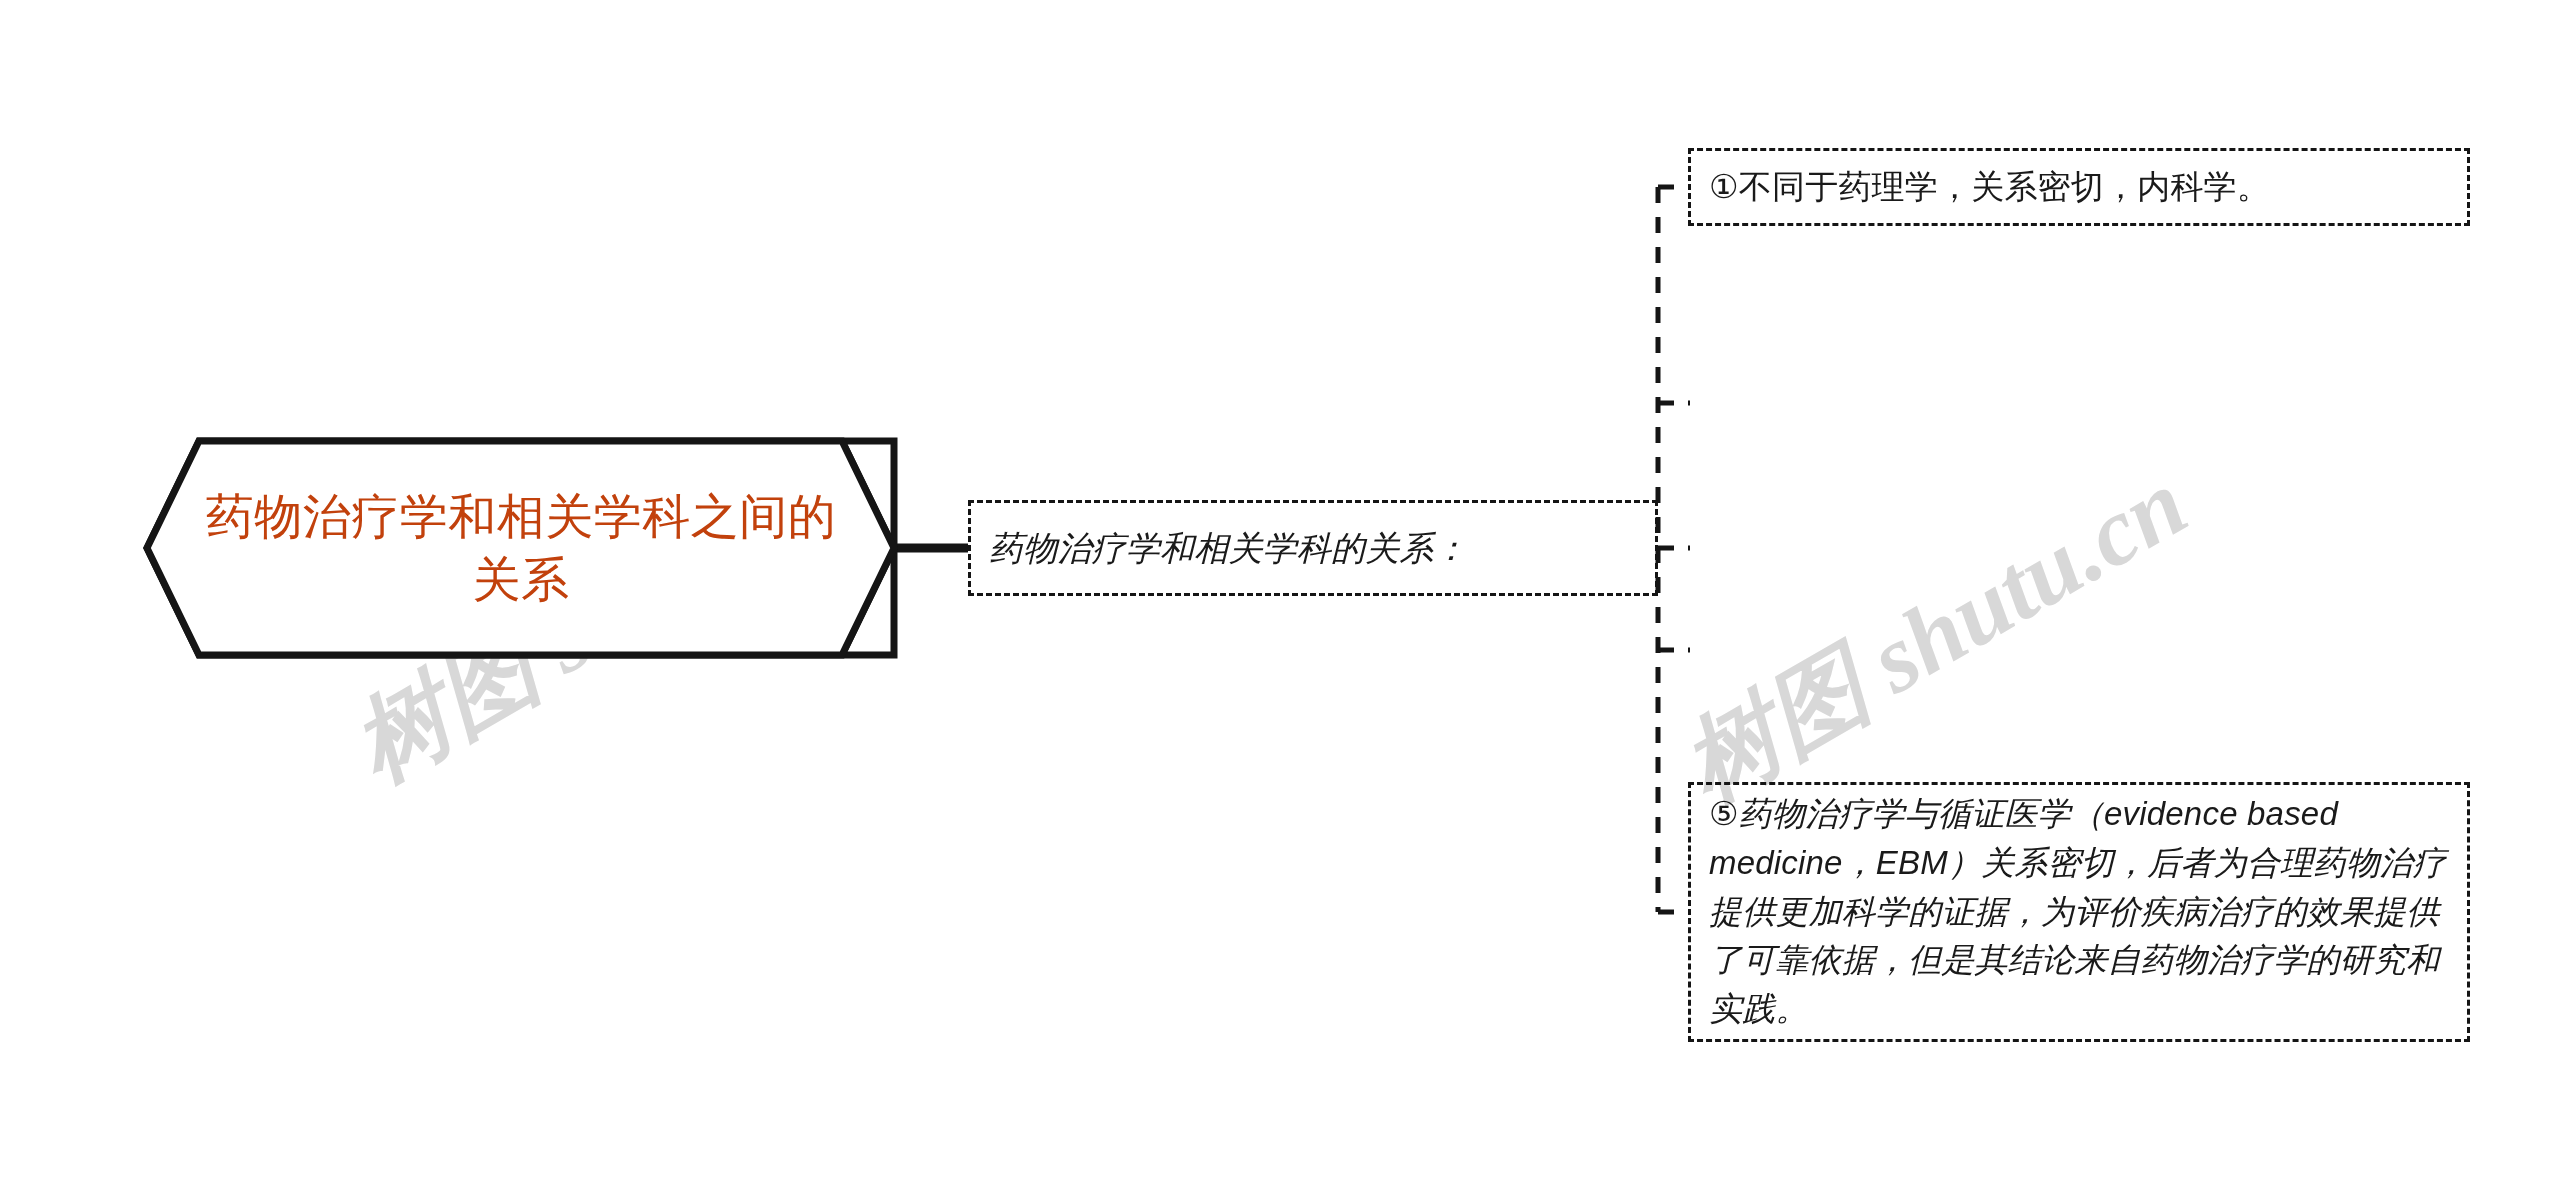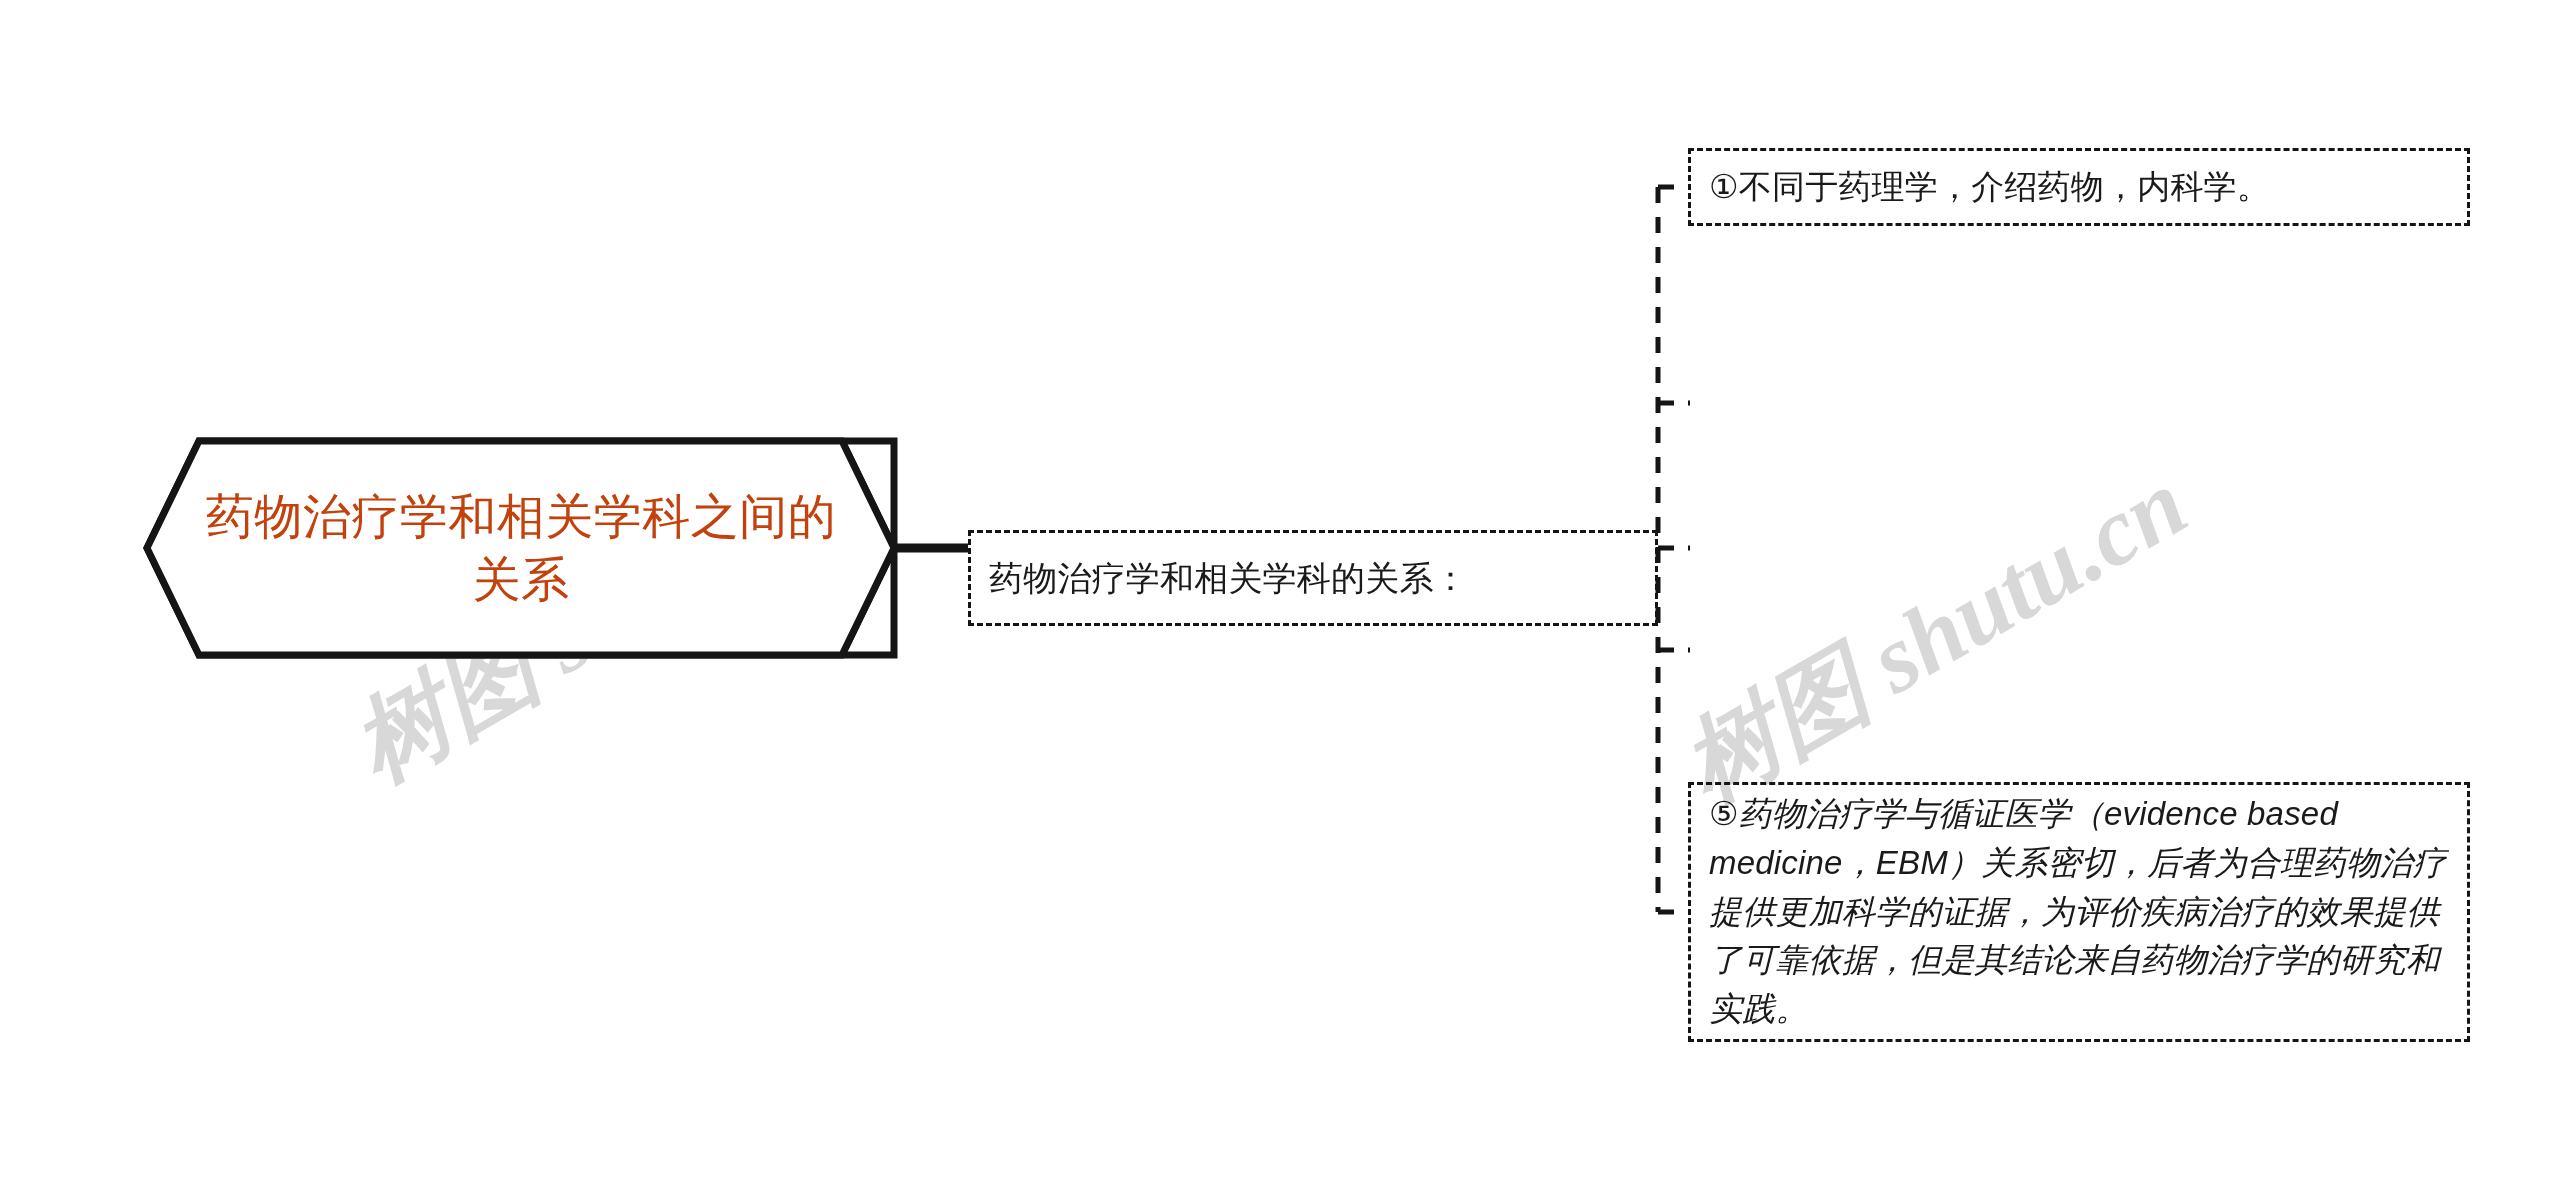--- a/index.html
+++ b/index.html
@@ -110,23 +110,24 @@
   .dashed-box .box-text {
     font-size: 33px;
     line-height: 1.48;
     color: #1a1a1a;
     letter-spacing: 0.2px;
     width: 100%;
   }
 
   #branch-node {
     left: 968px;
-    top: 530px;
+    top: 500px;
     width: 690px;
     height: 96px;
+    font-style: italic;
   }
   #branch-node .box-text {
     font-size: 34px;
   }
 
   #leaf-node-0 {
     left: 1688px;
     top: 148px;
     width: 782px;
     height: 78px;
@@ -180,21 +181,21 @@
       <polygon points="56,4 699,4 751,111 699,218 56,218 4,111" fill="#ffffff" stroke="#151515" stroke-width="7" stroke-linejoin="miter"></polygon>
     </svg>
     <div class="hex-label">药物治疗学和相关学科之间的关系</div>
   </div>
 
   <div class="node dashed-box" id="branch-node">
     <span class="box-text">药物治疗学和相关学科的关系：</span>
   </div>
 
   <div class="node dashed-box" id="leaf-node-0">
-    <span class="box-text">①不同于药理学，介绍药物，内科学。</span>
+    <span class="box-text">①不同于药理学，关系密切，内科学。</span>
   </div>
 
 
 
   <div class="node dashed-box" id="leaf-node-3">
     <span class="box-text">⑤药物治疗学与循证医学（evidence based medicine，EBM）关系密切，后者为合理药物治疗提供更加科学的证据，为评价疾病治疗的效果提供了可靠依据，但是其结论来自药物治疗学的研究和实践。</span>
   </div>
 
 </div>
 

